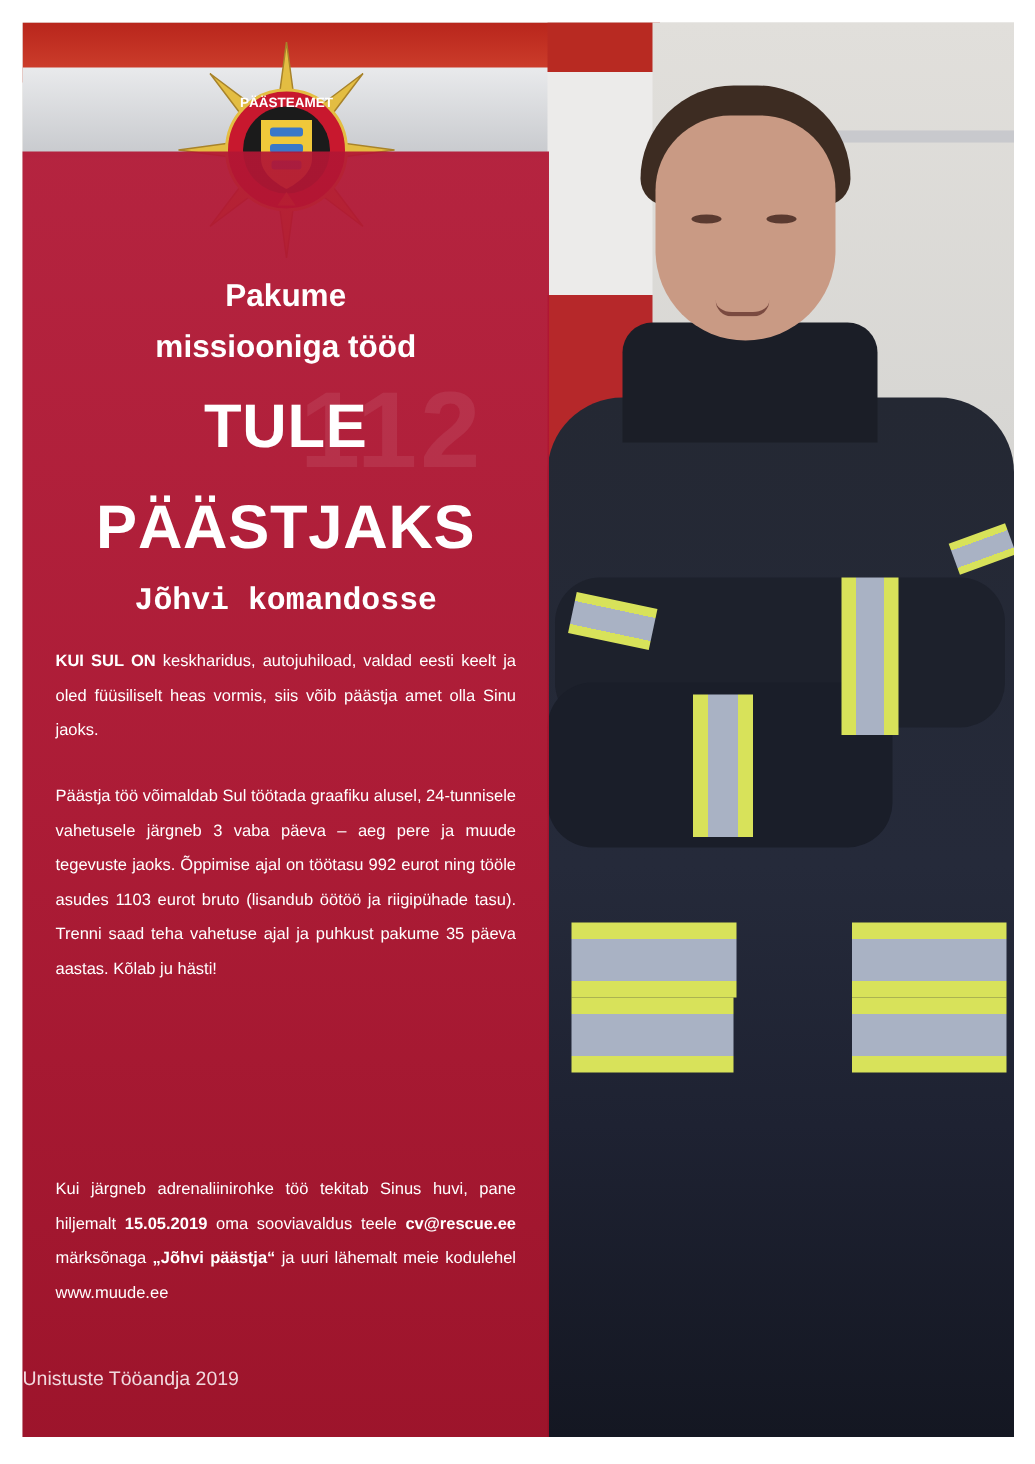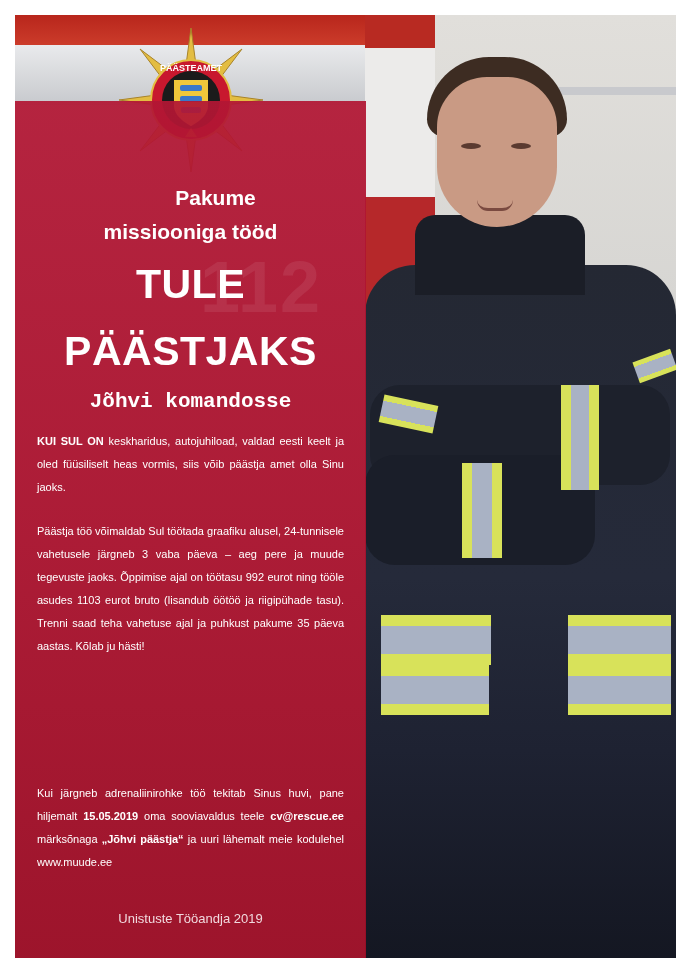--- a/index.html
+++ b/index.html
@@ -39,21 +39,21 @@
     }
     .panel-ghost {
       position: absolute; left: 185px; top: 145px; font-size: 72px; font-weight: bold; color: rgba(255,255,255,0.08); letter-spacing: 2px;
     }
     .title-small { position: absolute; left: 0; width: 351px; text-align: center; font-weight: bold; font-size: 21px; }
     .title-big { position: absolute; left: 0; width: 351px; text-align: center; font-weight: bold; font-size: 41px; letter-spacing: 0.5px; }
     .body-text {
       position: absolute; left: 22px; width: 307px; font-size: 11px; line-height: 23px; text-align: justify;
     }
     .body-text b { font-weight: bold; }
-    .footer { position: absolute; left: 0; width: 351px; top: 810px; text-align: center; font-size: 13px; color: #f1d9de; }
+    .footer { position: absolute; left: 0; width: 351px; top: 810px; text-align: left; font-size: 13px; color: #f1d9de; }
   </style>
 </head>
 <body>
 
 <div class="photo">
   <div class="truck-red-top"></div>
   <div class="truck-white"></div>
   <div class="truck-stripe"></div>
   <div class="wall"></div>
   <div class="wall-line"></div>
@@ -102,21 +102,21 @@
       <rect x="-10" y="7" width="20" height="6" rx="2"></rect>
     </g>
     <polygon points="0,28 6,37 -6,37" fill="#f08a24"></polygon>
     <text x="0" y="-29" text-anchor="middle" font-size="9" font-weight="bold" fill="#ffffff" font-family="Liberation Sans, sans-serif">PÄÄSTEAMET</text>
   </g>
 </svg>
 
 <div class="panel">
   <div class="panel-ghost">112</div>
 
-  <div class="title-small" style="top:85px;padding-left:25px;">Pakume</div>
+  <div class="title-small" style="top:85px;">Pakume</div>
   <div class="title-small" style="top:119px;">missiooniga tööd</div>
   <div class="title-big" style="top:227px;">PÄÄSTJAKS</div>
   <div class="title-big" style="top:160px;">TULE</div>
   <div class="title-small" style="top:289px;font-family:Liberation Mono, monospace;">Jõhvi komandosse</div>
 
   <div class="body-text" style="top:329px;">
     <b>KUI SUL ON</b><span> keskharidus, autojuhiload, valdad eesti keelt ja oled füüsiliselt heas vormis, siis võib päästja amet olla Sinu jaoks.</span>
   </div>
 
   <div class="body-text" style="top:419px;">Päästja töö võimaldab Sul töötada graafiku alusel, 24-tunnisele vahetusele järgneb 3 vaba päeva – aeg pere ja muude tegevuste jaoks. Õppimise ajal on töötasu 992 eurot ning tööle asudes 1103 eurot bruto (lisandub ööt​öö ja riigipühade tasu). Trenni saad teha vahetuse ajal ja puhkust pakume 35 päeva aastas. Kõlab ju hästi!</div>

